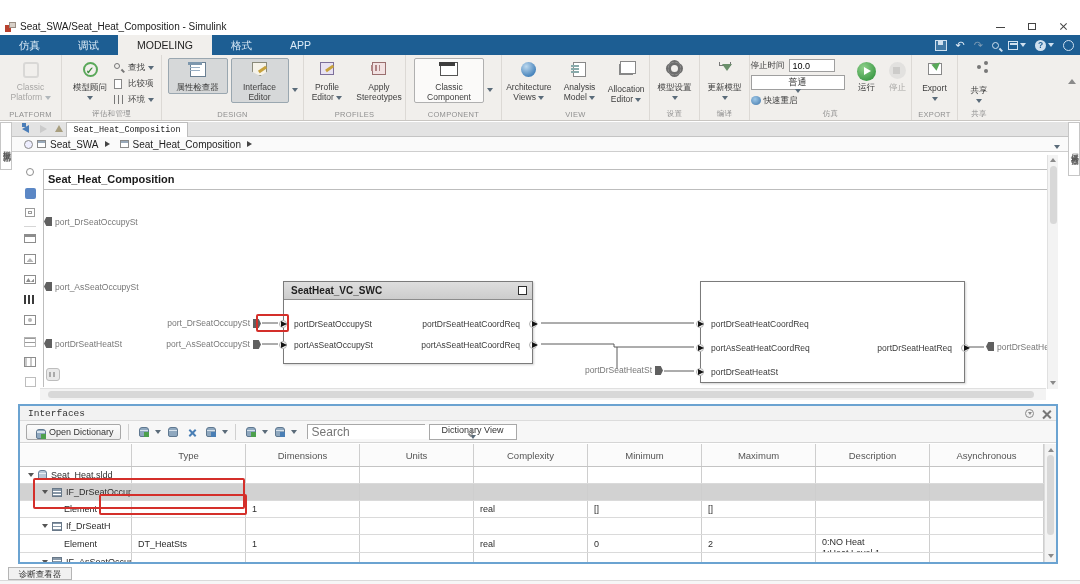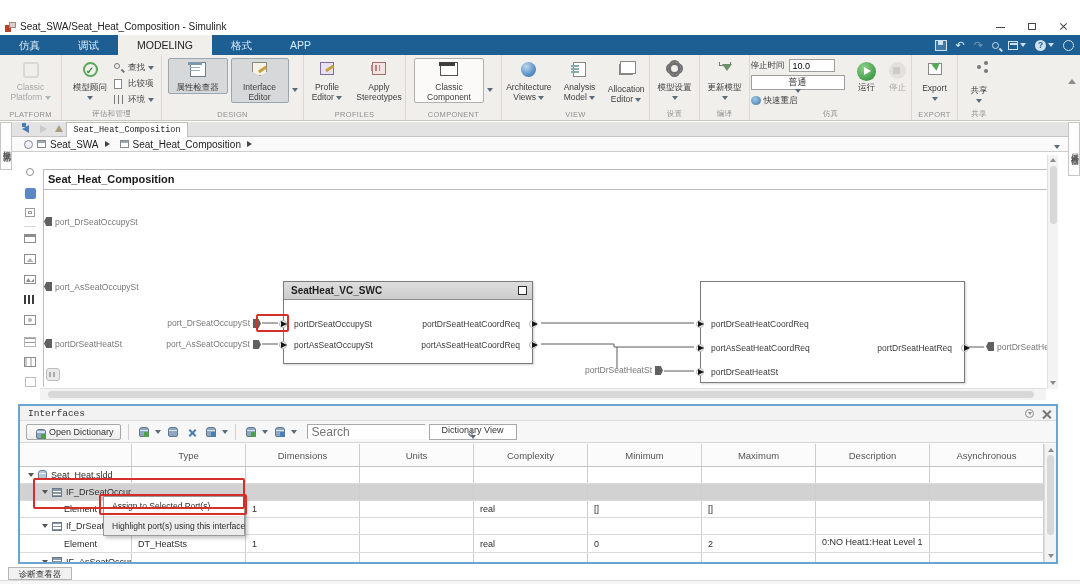--- a/index.html
+++ b/index.html
@@ -705,21 +705,21 @@
       <div class="trow" style="height:18px;">
         <div class="tcell c0" style="padding-left:44px;">
             <span>Element</span>
           </div>
         <div class="tcell cn">DT_HeatSts</div>
         <div class="tcell cn">1</div>
         <div class="tcell cn"></div>
         <div class="tcell cn">real</div>
         <div class="tcell cn">0</div>
         <div class="tcell cn">2</div>
-        <div class="tcell cn" style="flex-direction:row;align-items:flex-start;justify-content:flex-start;line-height:11px;padding-top:2px;">
+        <div class="tcell cn" style="flex-direction:column;align-items:flex-start;justify-content:flex-start;line-height:11px;padding-top:2px;">
           <span>0:NO Heat</span>
             <span>1:Heat Level 1</span>
         </div>
         <div class="tcell cn"></div>
       </div>
       <div class="trow" style="height:11px;overflow:hidden;">
         <div class="tcell c0" style="padding-left:22px;height:17px;">
             <div class="treecaret"></div>
             <div class="if-ic"></div>
             <span>IF_AsSeatOccup</span>
@@ -734,24 +734,20 @@
           <div class="tcell cn"></div>
       </div>
     </div>
     <div class="tscroll">
       <div class="scar up" style="margin:4px auto 0;"></div>
       <div class="thumb" style="margin:3px auto 0;width:7px;height:80px;"></div>
       <div class="scar dn" style="position:absolute;bottom:4px;left:2.5px;"></div>
     </div>
   </div>
 
-  <div class="abs ctxmenu">
-    <div class="ctxitem">Assign to Selected Port(s)</div>
-    <div class="ctxitem alt">Highlight port(s) using this interface</div>
-  </div>
 
   <div class="abs redrect" style="left:33px;top:459px;width:212px;height:31px;"></div>
   <div class="abs redrect" style="left:99px;top:475px;width:148px;height:21px;"></div>
 
   <div class="abs diagbtn">诊断查看器</div>
   <div class="abs statusbar">
     <span class="abs" style="left:12px;top:2px;">就绪</span>
     <span class="abs" style="left:540px;top:2px;transform:translateX(-50%);">100%</span>
     <span class="abs solver" style="right:8px;top:2px;">FixedStepDiscrete</span>
   </div>

